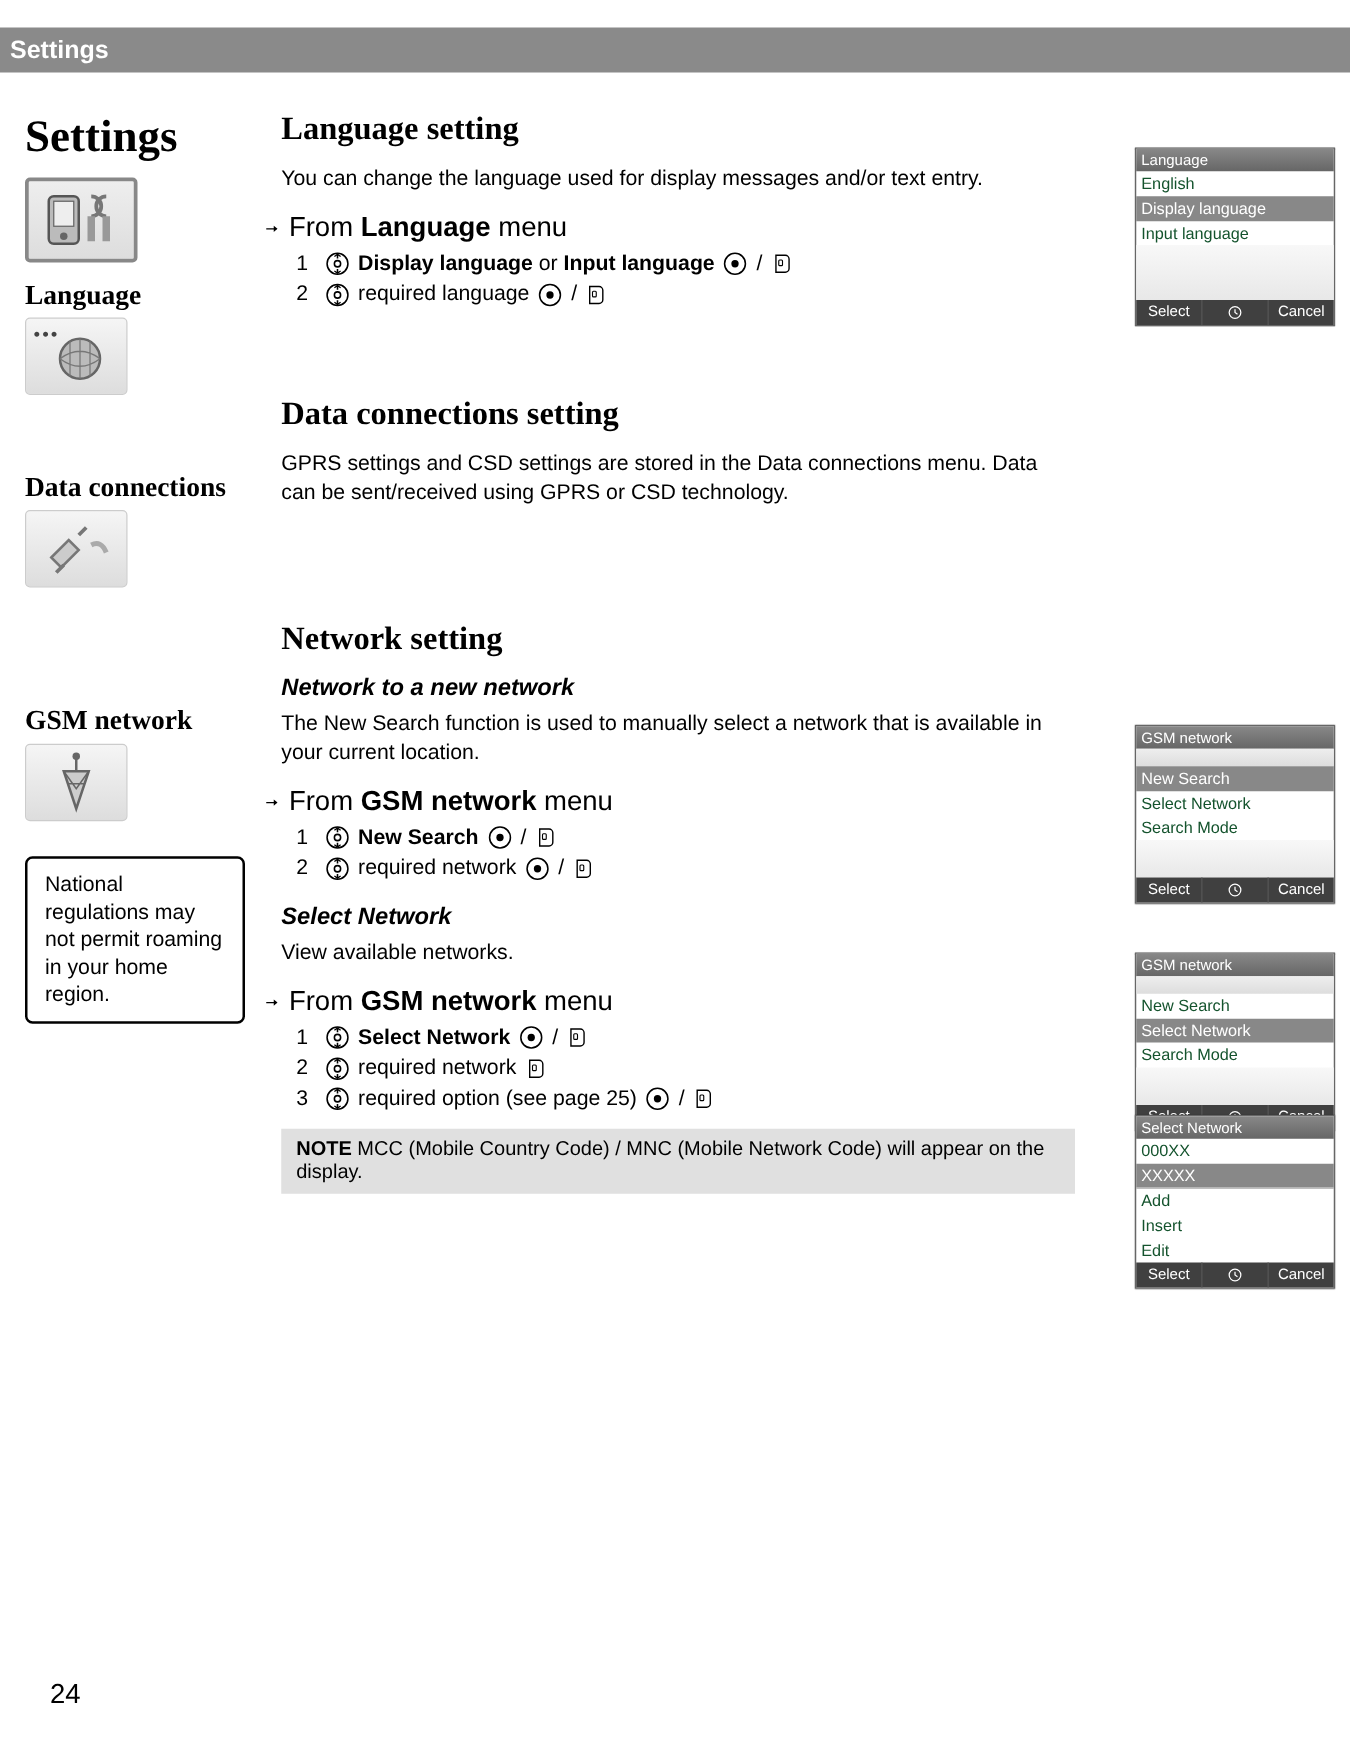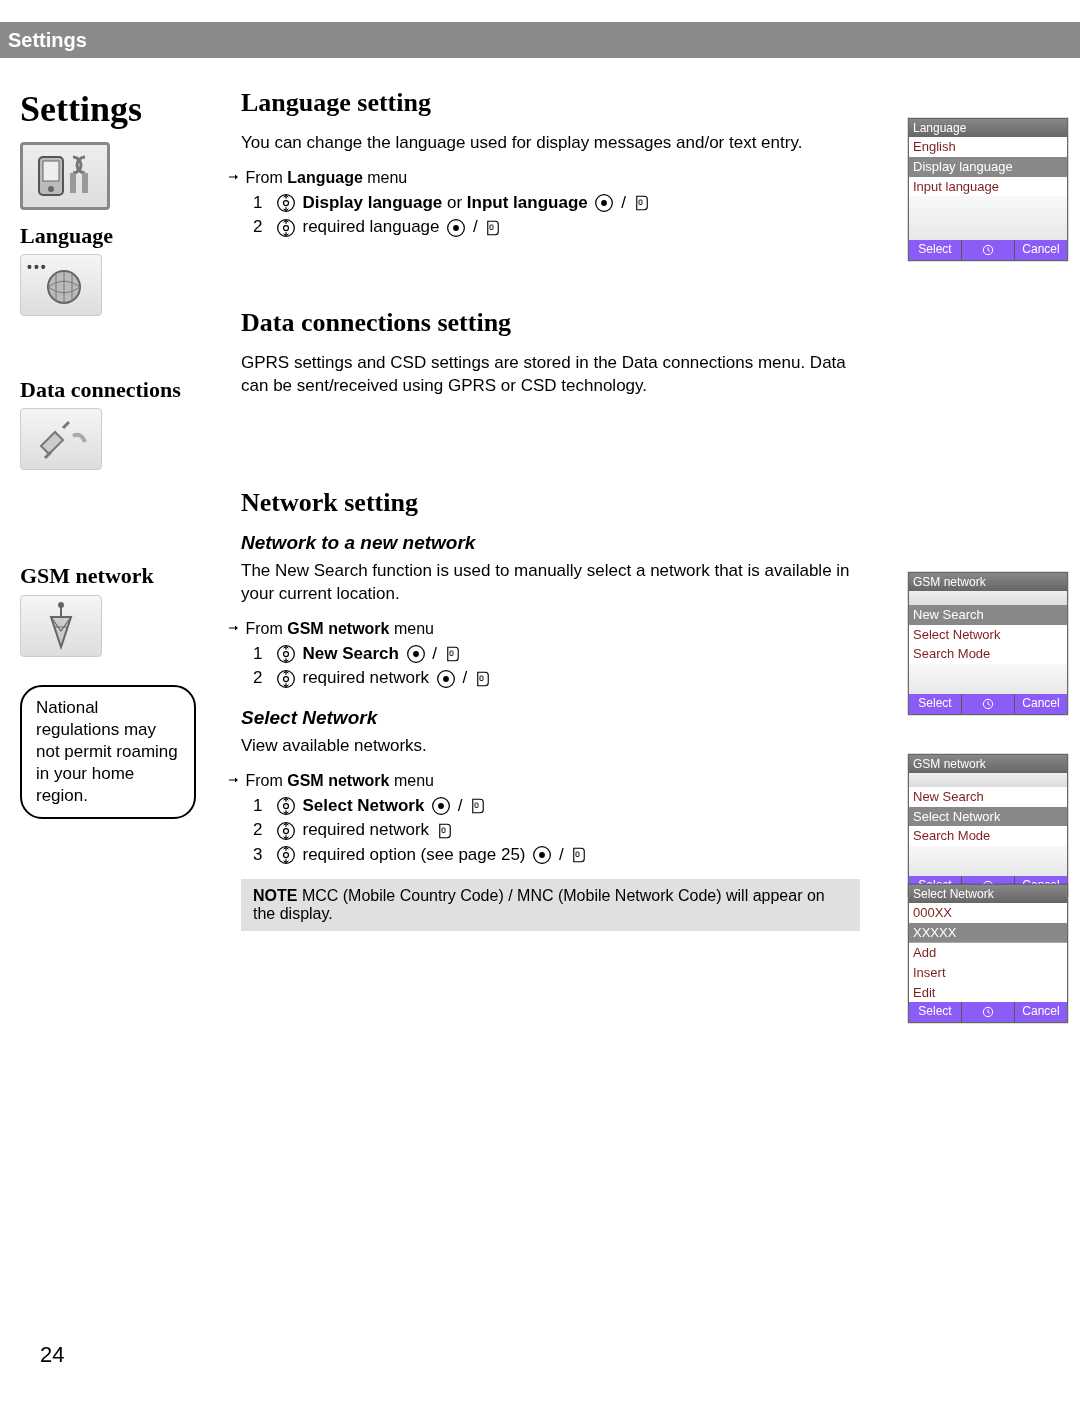--- a/index.html
+++ b/index.html
@@ -13,50 +13,50 @@
   .left-col { width: 205px; flex-shrink: 0; }
   .right-col { flex: 1; position: relative; }
 
   .settings-title { font-family: "Comic Sans MS", cursive; font-size: 36px; font-weight: bold; margin-bottom: 12px; }
   .side-section-title { font-family: "Comic Sans MS", cursive; font-size: 22px; font-weight: bold; margin-top: 6px; margin-bottom: 6px; line-height: 1.1; }
 
   .side-icon-box { width: 90px; height: 68px; background: linear-gradient(#eee,#ddd); border: 3px solid #888; border-radius: 4px; display: flex; align-items: center; justify-content: center; margin-bottom: 14px; }
   .side-icon-box svg { width: 60px; height: 50px; }
   .side-icon-small { width: 82px; height: 62px; background: linear-gradient(#f5f5f5,#ddd); border: 1px solid #ccc; border-radius: 4px; display: flex; align-items: center; justify-content: center; margin-top: 6px; position: relative; }
 
-  .note-box { border: 2px solid #000; border-radius: 22px; padding: 10px 14px; font-size: 17px; line-height: 1.3; margin-top: 28px; width: 176px; }
+  .note-box { border: 2px solid #000; border-radius: 6px; padding: 10px 14px; font-size: 17px; line-height: 1.3; margin-top: 28px; width: 176px; }
 
   .section-heading { font-family: "Comic Sans MS", cursive; font-size: 26px; font-weight: bold; margin-bottom: 14px; }
   .section-desc { font-size: 17px; line-height: 1.35; margin-bottom: 14px; }
   .sub-heading { font-style: italic; font-weight: bold; font-size: 19px; margin: 6px 0 6px 0; }
-  .from-line { font-size: 16px; margin: 6px 0; }
+  .from-line { font-size: 22px; margin: 6px 0; }
   .step-line { font-size: 17px; margin: 4px 0 4px 12px; }
   .step-line .num { display: inline-block; width: 16px; }
   .inline-icon { display: inline-flex; align-items: center; vertical-align: middle; margin: 0 2px; }
   .bold { font-weight: bold; }
 
   .note-bar { background: #e0e0e0; padding: 8px 12px; font-size: 16px; margin: 14px 0; }
   .note-bar .note-label { font-weight: bold; }
 
   .section-block { position: relative; margin-bottom: 42px; }
 
   .phone-screen { width: 160px; border: 1px solid #666; background: #fff; position: absolute; font-size: 13px; font-family: Arial, sans-serif; box-shadow: 0 0 1px #333; }
   .ps-title { background: linear-gradient(#888,#666); color: #fff; padding: 2px 4px; font-size: 12px; line-height: 1.2; }
-  .ps-row { padding: 2px 4px; color: #7f1d1d; line-height: 1.2; font-size: 13px; }
+  .ps-row { padding: 2px 4px; color: #14532d; line-height: 1.2; font-size: 13px; }
   .ps-row.hl { background: #888; color: #fff; }
   .ps-gap { height: 44px; background: linear-gradient(#f8f8f8,#e8e8e8); }
-  .ps-footer { display: flex; background: #8b5cf6; color: #fff; font-size: 12px; }
+  .ps-footer { display: flex; background: #404040; color: #fff; font-size: 12px; }
   .ps-footer span { flex: 1; text-align: center; padding: 2px 0; }
   .ps-footer span.mid { border-left: 1px solid #555; border-right: 1px solid #555; display:flex;align-items:center;justify-content:center; }
 
   .pointer-line { margin-left:-14px; display:inline-block; }
 
   .page-number { position: absolute; bottom: 40px; left: 40px; font-size: 22px; }
 
-  .right-content { padding-right: 200px; margin-left: 16px; }
+  .right-content { padding-right: 200px; }
 
   
   .pos-lang     { right: -8px; top: 30px; }
   .pos-net1     { right: -8px; top: 84px; }
   .pos-net2     { right: -8px; top: 266px; }
   .pos-net3     { right: -8px; top: 396px; }
 
   
   svg { overflow: visible; }
 

